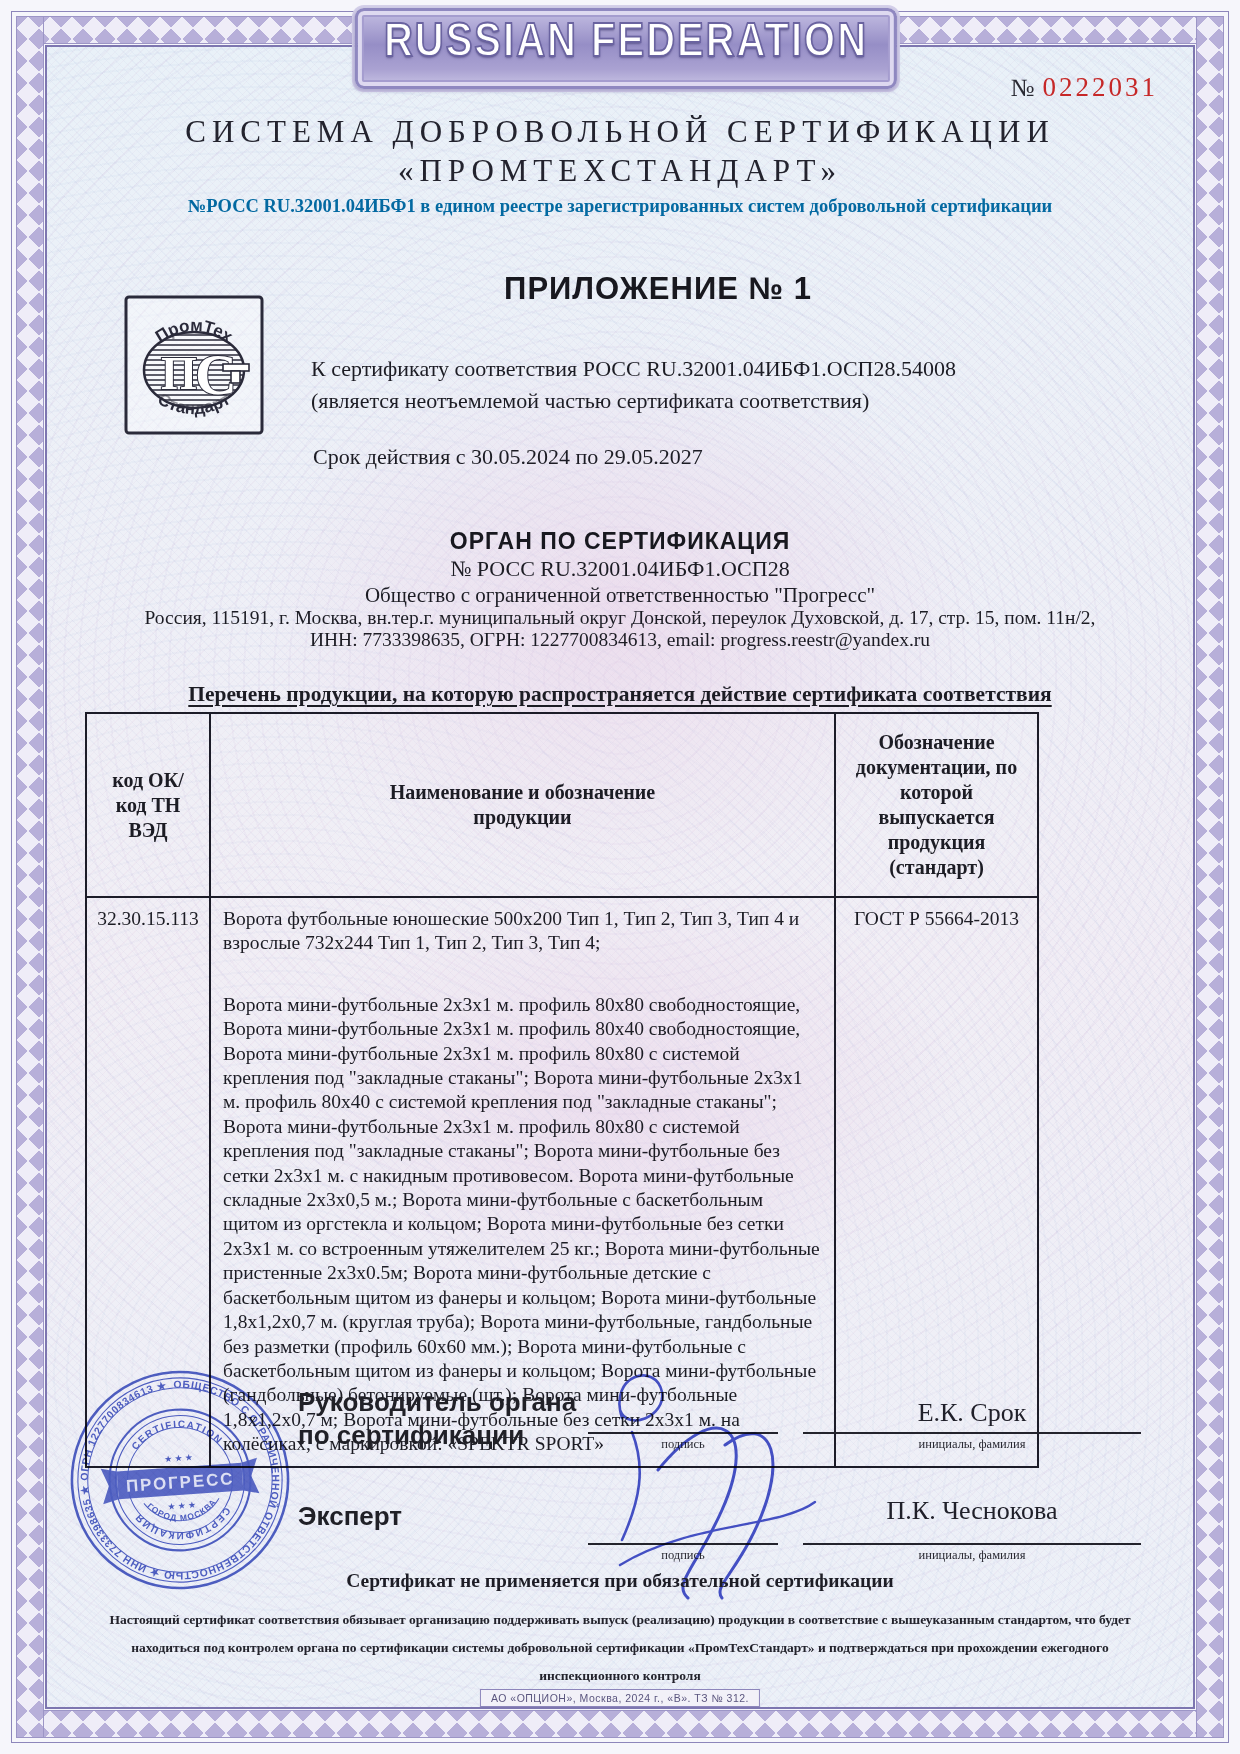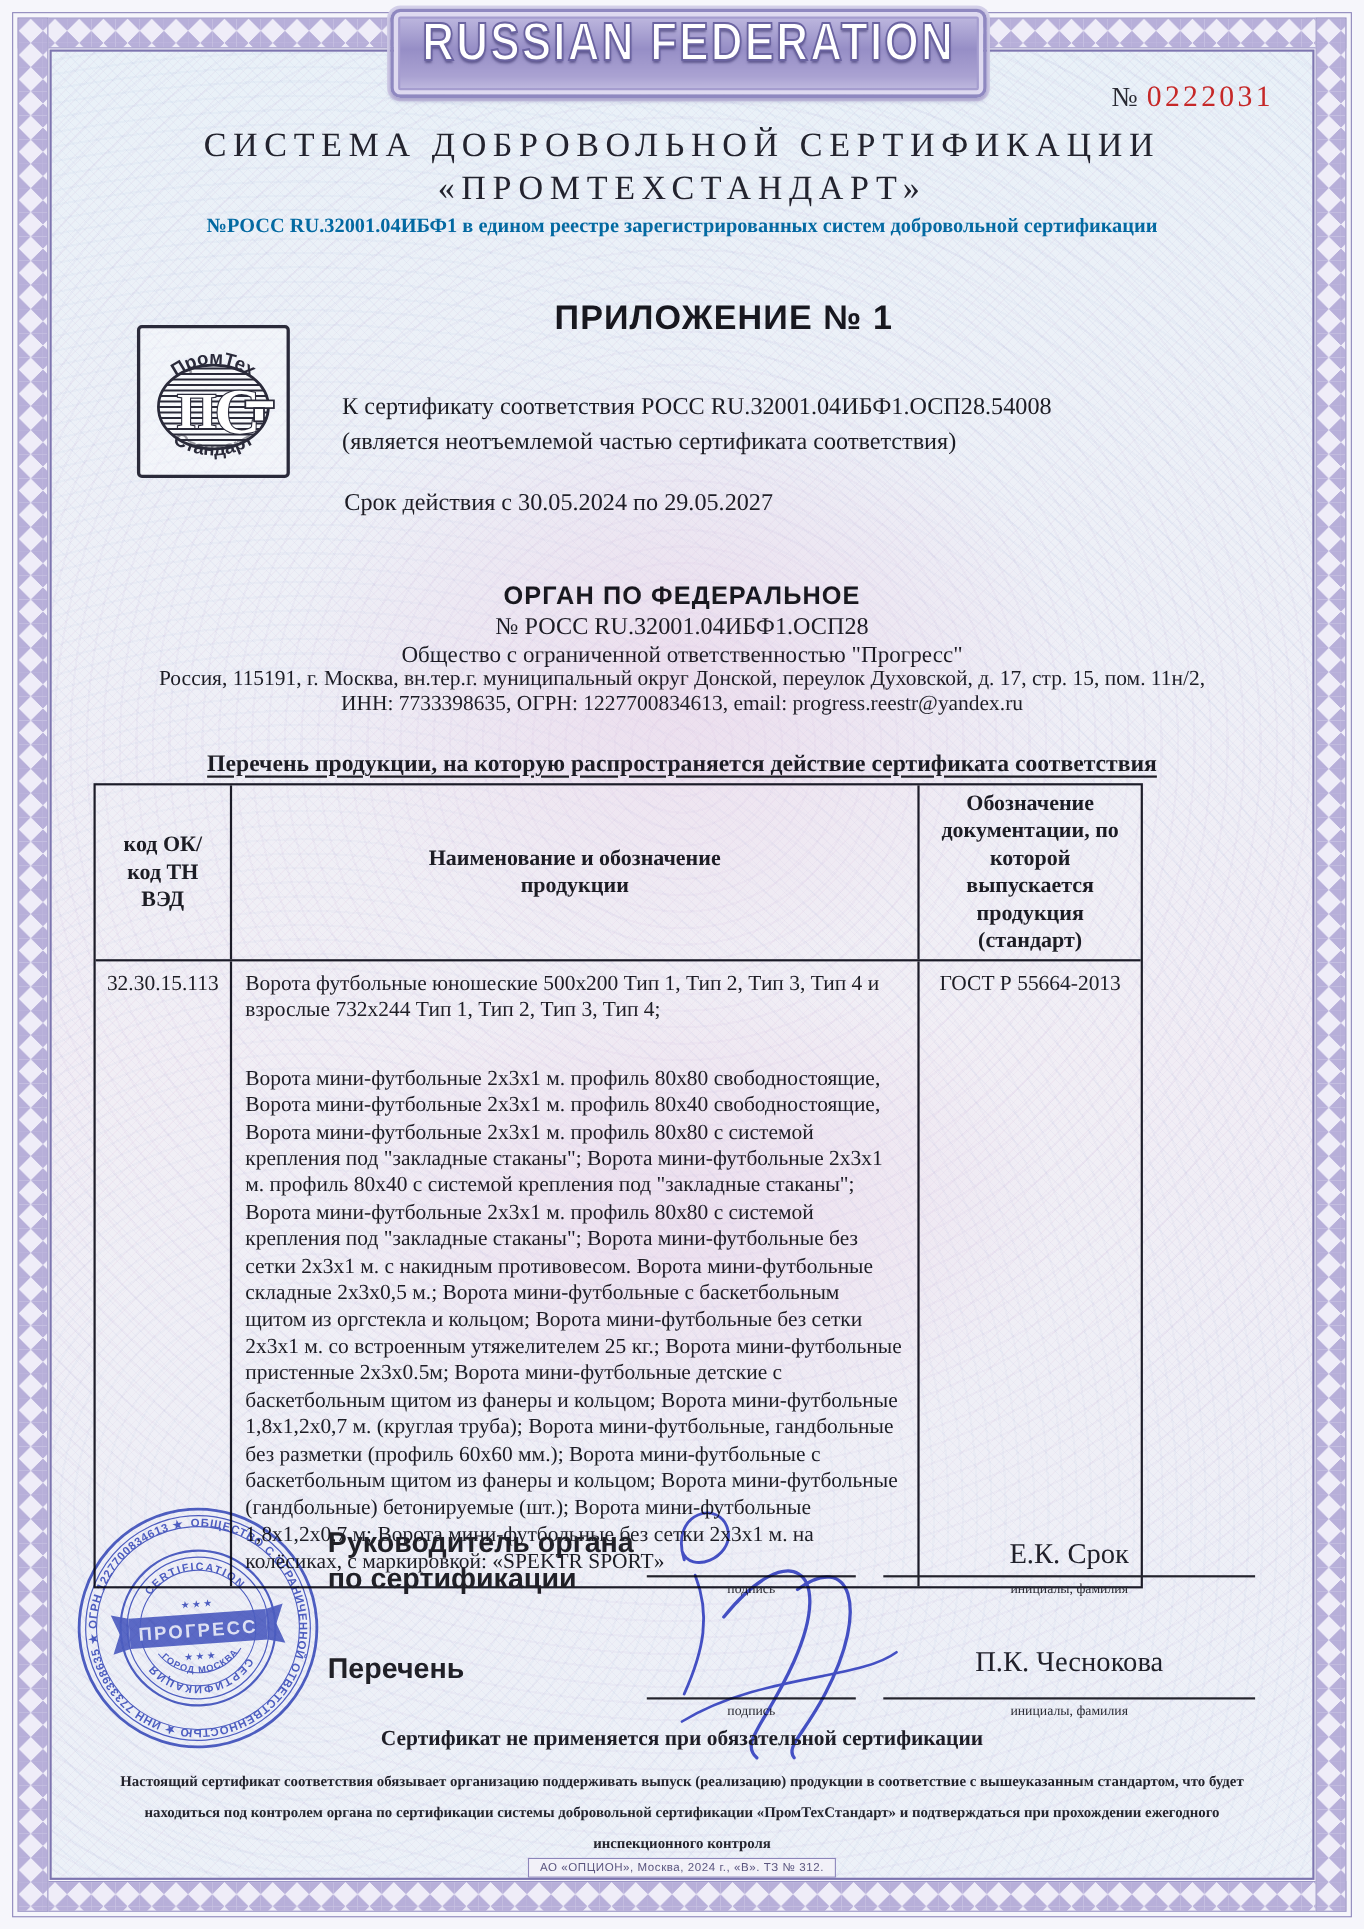--- a/index.html
+++ b/index.html
@@ -72,21 +72,21 @@
   .organ-company{top:583px; font-size:21px;}
   .organ-address{top:607px; font-size:19.5px;}
   .organ-requisites{top:629px; font-size:19.5px;}
   
   .tbl-caption{top:682px; font-weight:bold; font-size:21.5px;}
   .tbl-caption span{text-decoration:underline; text-decoration-thickness:2px; text-underline-offset:4px;}
   .tbl{top:712px; left:85px; width:950px; border:2px solid #1c1c28; background:rgba(255,255,255,.06);}
   .tr{display:grid; grid-template-columns:122px 1fr 203px;}
   .tr-head{min-height:118px; border-bottom:2px solid #1c1c28;}
   .tr-body{min-height:512px;}
-  .td{padding:4px 8px;}
+  .td{padding:16px 8px;}
   .td + .td{border-left:2px solid #1c1c28;}
   .th{display:flex; align-items:center; justify-content:center; text-align:center;
       font-weight:bold; font-size:20px; line-height:1.25;}
   .td-code{text-align:center; font-size:19.5px; padding-top:10px;}
   .td-products{font-size:19.5px; line-height:24.4px; padding:9px 12px; text-align:left;}
   .td-products p{margin:0 0 37px 0;}
   .td-products p:last-child{margin-bottom:0;}
   .td-standard{text-align:center; font-size:19.5px; padding-top:10px;}
   
   .role-label{left:298px; font-family:"Liberation Sans", sans-serif; font-weight:bold; font-size:26px; line-height:33px; color:#202027;}
@@ -173,21 +173,21 @@
     <text x="38" y="95" font-family="Liberation Serif, serif" font-weight="bold" font-size="46" fill="#ffffff" stroke="#2a2a3a" stroke-width="2" paint-order="stroke">П</text>
     <text x="72" y="100" font-family="Liberation Serif, serif" font-weight="bold" font-size="58" fill="#ffffff" stroke="#2a2a3a" stroke-width="2" paint-order="stroke">С</text>
     <rect x="100" y="70" width="26" height="7" fill="#ffffff" stroke="#2a2a3a" stroke-width="1.6"></rect>
     <rect x="108" y="77" width="9" height="12" fill="#ffffff" stroke="#2a2a3a" stroke-width="1.6"></rect>
   </svg>
 
   <div class="abs cert-line1 serif">К сертификату соответствия РОСС RU.32001.04ИБФ1.ОСП28.54008</div>
   <div class="abs cert-line2 serif">(является неотъемлемой частью сертификата соответствия)</div>
   <div class="abs cert-validity serif">Срок действия с 30.05.2024 по 29.05.2027</div>
 
-  <div class="abs cx organ-heading">ОРГАН ПО ФЕДЕРАЛЬНОЕ</div>
+  <div class="abs cx organ-heading">ОРГАН ПО СЕРТИФИКАЦИЯ</div>
   <div class="abs cx organ-number serif">№ РОСС RU.32001.04ИБФ1.ОСП28</div>
   <div class="abs cx organ-company serif">Общество с ограниченной ответственностью "Прогресс"</div>
   <div class="abs cx organ-address serif">Россия, 115191, г. Москва, вн.тер.г. муниципальный округ Донской, переулок Духовской, д. 17, стр. 15, пом. 11н/2,</div>
   <div class="abs cx organ-requisites serif">ИНН: 7733398635, ОГРН: 1227700834613, email: progress.reestr@yandex.ru</div>
 
   <div class="abs cx tbl-caption serif">
     <span>Перечень продукции, на которую распространяется действие сертификата соответствия</span>
   </div>
   <div class="abs tbl serif">
     <div class="tr tr-head">
@@ -202,21 +202,21 @@
       <div class="td td-products">
         <p>Ворота футбольные юношеские 500х200 Тип 1, Тип 2, Тип 3, Тип 4 и взрослые 732х244 Тип 1, Тип 2, Тип 3, Тип 4;</p>
         <p>Ворота мини-футбольные 2х3х1 м. профиль 80х80 свободностоящие, Ворота мини-футбольные 2х3х1 м. профиль 80х40 свободностоящие, Ворота мини-футбольные 2х3х1 м. профиль 80х80 с системой крепления под "закладные стаканы";  Ворота мини-футбольные 2х3х1 м. профиль 80х40 с системой крепления под "закладные стаканы"; Ворота мини-футбольные 2х3х1 м. профиль 80х80 с системой крепления под "закладные стаканы"; Ворота мини-футбольные без сетки 2х3х1 м. с накидным противовесом. Ворота мини-футбольные складные 2х3х0,5 м.; Ворота мини-футбольные с баскетбольным щитом из оргстекла и кольцом; Ворота мини-футбольные без сетки 2х3х1 м. со встроенным утяжелителем 25 кг.; Ворота мини-футбольные пристенные 2х3х0.5м; Ворота мини-футбольные детские с баскетбольным щитом из фанеры и кольцом; Ворота мини-футбольные 1,8х1,2х0,7 м. (круглая труба); Ворота мини-футбольные, гандбольные без разметки (профиль 60х60 мм.); Ворота мини-футбольные с баскетбольным щитом из фанеры и кольцом; Ворота мини-футбольные (гандбольные) бетонируемые (шт.); Ворота мини-футбольные 1,8х1,2х0,7 м; Ворота мини-футбольные без сетки 2х3х1 м. на колёсиках, с маркировкой: «SPEKTR SPORT»</p>
       </div>
       <div class="td td-standard">ГОСТ Р 55664-2013</div>
     </div>
   </div>
 
   <div class="abs role-label role-head preline">Руководитель органа
 по сертификации</div>
-  <div class="abs role-label role-expert">Перечень</div>
+  <div class="abs role-label role-expert">Эксперт</div>
 
   <div class="abs sig-name name-head serif">Е.К. Срок</div>
   <div class="abs sig-name name-expert serif">П.К. Чеснокова</div>
 
   <div class="abs sig-line line-sign1"></div>
   <div class="abs sig-line line-name1"></div>
   <div class="abs sig-line line-sign2"></div>
   <div class="abs sig-line line-name2"></div>
 
   <div class="abs sig-caption cap-sign1 serif">подпись</div>

